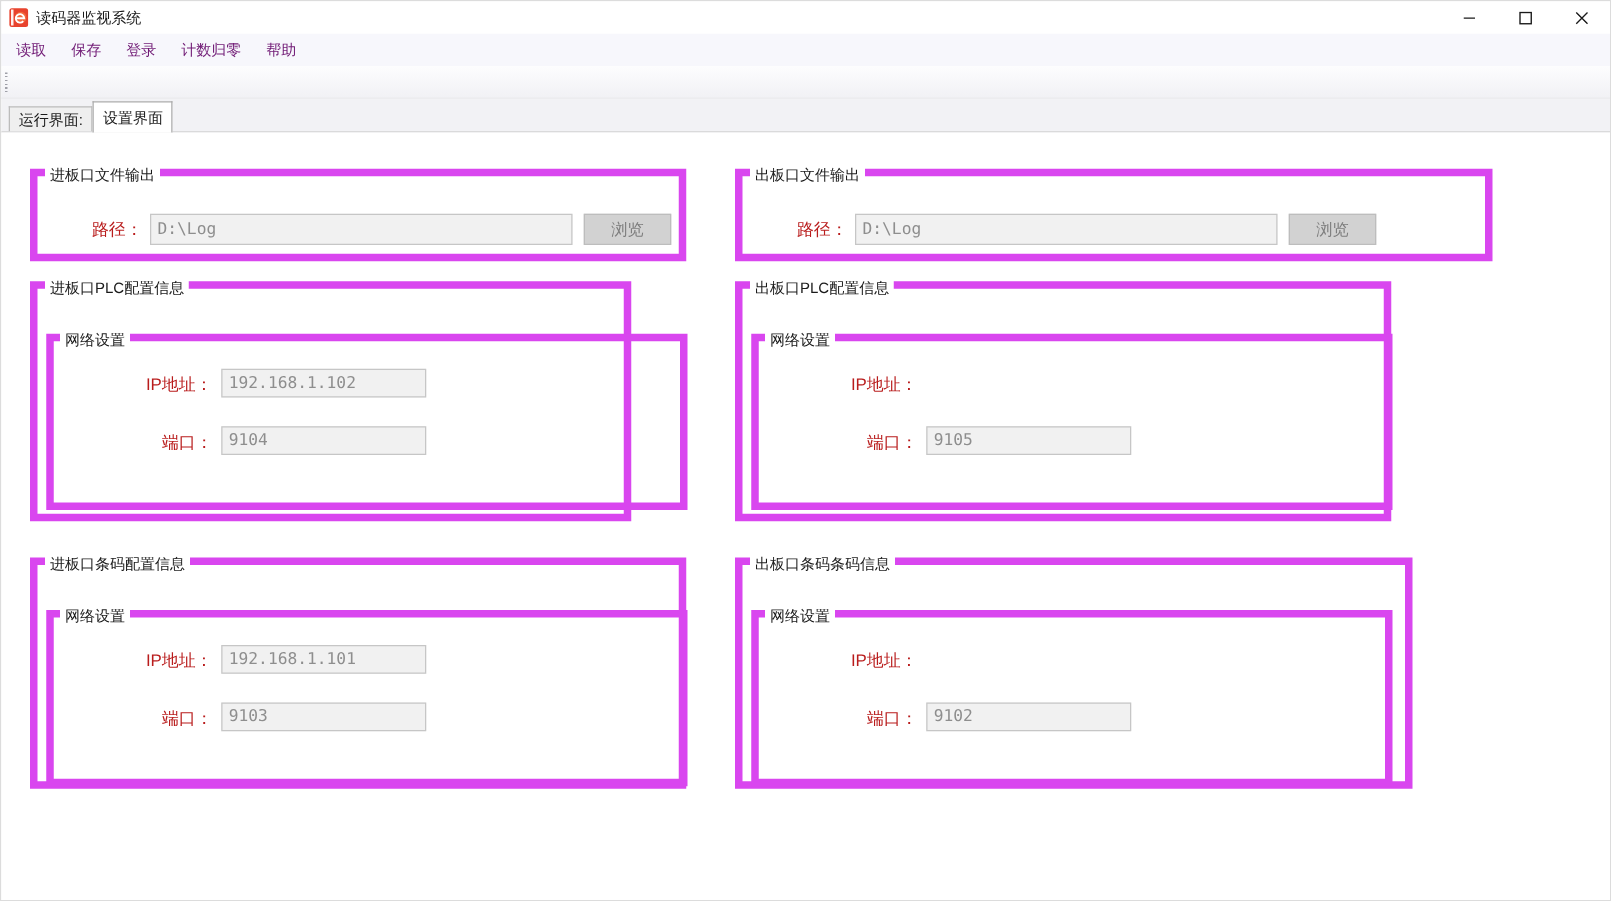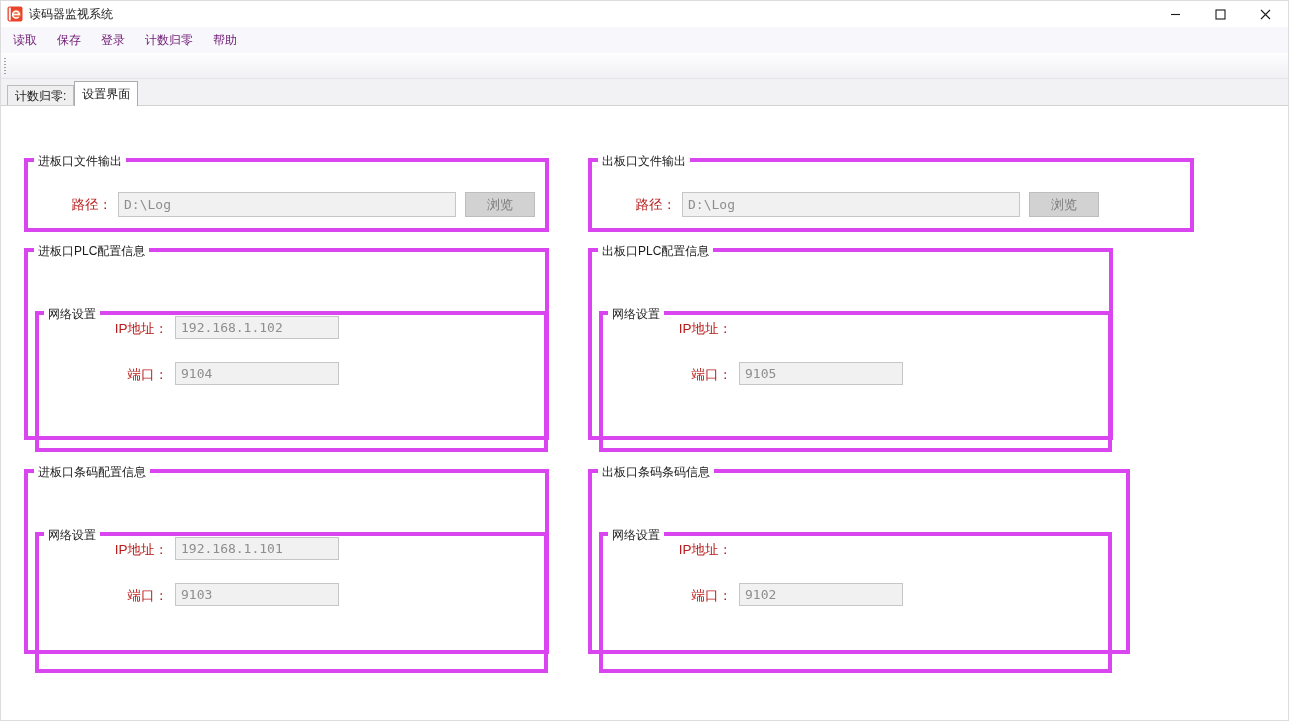--- a/index.html
+++ b/index.html
@@ -27,25 +27,25 @@
           background:repeating-linear-gradient(to bottom,#9fa0a8 0 1px, rgba(0,0,0,0) 1px 3px); }
   
   .tabstrip { position:absolute; left:0; top:78px; width:100%; height:27px; background:#f2f2f5;
               border-bottom:1px solid #d2d2d2; display:flex; align-items:flex-end; padding-left:6px; }
   .tab { font-size:12px; padding:0 7px; border:1px solid #bcbcbc; border-bottom:none; white-space:nowrap; cursor:default; }
   .tab.inactive { height:20px; line-height:20px; background:#efefef; }
   .tab.active   { height:25px; line-height:24px; background:#fff; margin-bottom:-1px;
                   position:relative; z-index:2; border-color:#ababab; }
   
   .content { position:absolute; left:0; top:105px; width:100%; height:616px; background:#fff; }
-  .gb { position:absolute; border:4px solid #d946ef;margin-top:23px; }
+  .gb { position:absolute; border:6px solid #d946ef; }
   .gb-title { position:absolute; top:-9px; left:6px; background:#fff; padding:0 4px; font-size:12px; white-space:nowrap; }
   .gb-file-in  { left:23px;  top:29px;  width:525px; height:74px; }
   .gb-file-out { left:587px; top:29px;  width:606px; height:74px; }
-  .gb-plc-in   { left:23px;  top:119px; width:525px; height:192px; }
+  .gb-plc-in   { left:23px;  top:119px; width:481px; height:192px; }
   .gb-plc-out  { left:587px; top:119px; width:525px; height:192px; }
   .gb-bc-in    { left:23px;  top:340px; width:525px; height:185px; }
   .gb-bc-out   { left:587px; top:340px; width:542px; height:185px;padding-left:40px; }
   .gb-net { left:7px; top:36px; width:513px; height:141px; }
   .gb-net .gb-title { left:5px; }
   .field-label { position:absolute; font-size:13.5px; text-align:right; white-space:nowrap; color:#b91c1c; }
   .lbl-path { left:20px; top:34px; width:64px; }
   .lbl-ip   { left:40px; top:68px;  width:100px; }
   .lbl-port { left:40px; top:114px; width:100px; }
   .tb { position:absolute; background:#f1f1f1; border:1px solid #c6c6c6; color:#8e8e8e;
@@ -98,21 +98,21 @@
     <div class="menu-item">登录</div>
     <div class="menu-item">计数归零</div>
     <div class="menu-item">帮助</div>
   </div>
 
   <div class="toolbar">
     <span class="grip"></span>
   </div>
 
   <div class="tabstrip">
-    <div class="tab inactive">计数归零:</div>
+    <div class="tab inactive">运行界面:</div>
     <div class="tab active">设置界面</div>
   </div>
 
   <div class="content">
 
     <div class="gb gb-file-in">
       <span class="gb-title">进板口文件输出</span>
       <span class="field-label lbl-path">路径：</span>
       <input class="tb tb-path" readonly="" value="D:\Log" style="">
       <button class="btn-browse">浏览</button>

